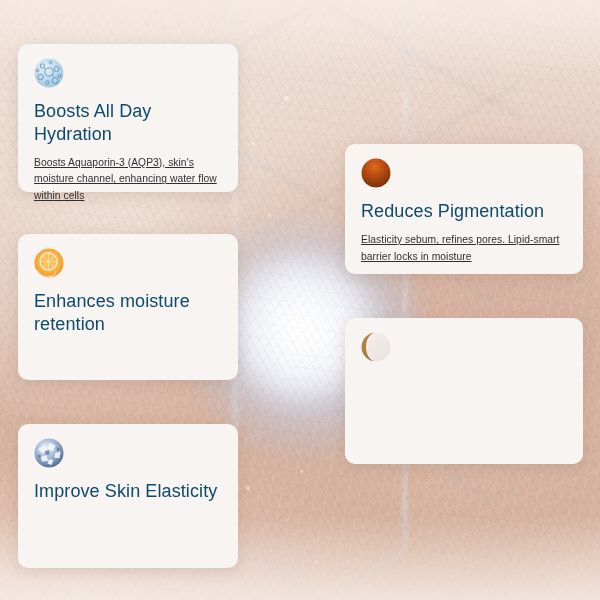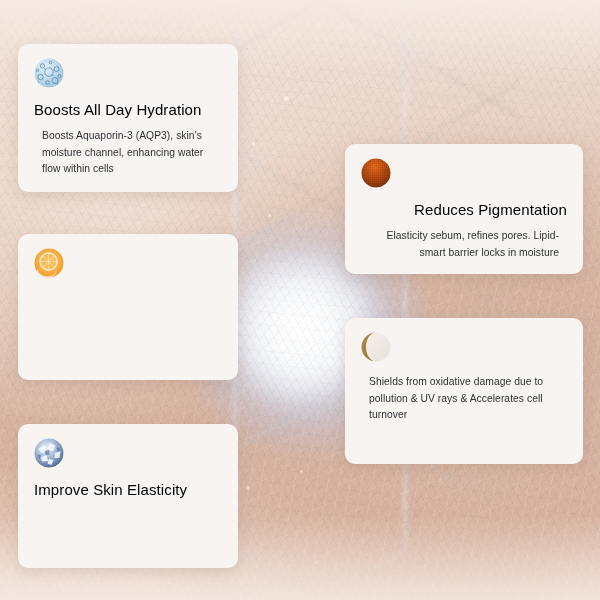--- a/index.html
+++ b/index.html
@@ -126,42 +126,43 @@
     height: 30px;
     border-radius: 50%;
     display: block;
     margin-bottom: 12px;
     overflow: hidden;
     position: relative;
     flex: none;
   }
 
   .card-title {
-    color: #000000;
-    font-size: 15px;
+    color: #0c4a6e;
+    font-size: 18px;
     line-height: 1.27;
     font-weight: 400;
     letter-spacing: .1px;
     margin: 0 0 9px 0;
   }
 
   .card-body {
     color: #2f2f33;
     font-size: 10.3px;
     line-height: 1.62;
     font-weight: 400;
     letter-spacing: .05px;
-    margin: 8px;
+    margin: 0;
+    text-decoration: underline;
   }
 
   
   #card-hydration    { left: 18px;  top: 44px;  width: 220px; height: 148px; }
   #card-moisture     { left: 18px;  top: 234px; width: 220px; height: 146px; }
   #card-elasticity   { left: 18px;  top: 424px; width: 220px; height: 144px; }
-  #card-pigmentation { left: 345px; top: 144px; width: 238px; height: 130px; text-align: right; }
+  #card-pigmentation { left: 345px; top: 144px; width: 238px; height: 130px; }
   #card-barrier      { left: 345px; top: 318px; width: 238px; height: 146px; }
 
   
   .icon svg { display: block; width: 100%; height: 100%; }
 </style>
 </head>
 <body>
 
 <div id="stage">
 
@@ -262,20 +263,21 @@
         <g stroke="#f7e7cd" stroke-width="1.5" opacity=".9">
           <line x1="29" y1="10" x2="29" y2="44"></line>
           <line x1="12" y1="27" x2="46" y2="27"></line>
           <line x1="17" y1="15" x2="41" y2="39"></line>
           <line x1="41" y1="15" x2="17" y2="39"></line>
         </g>
         <path d="M6 44 a22 22 0 0 0 30 12" fill="none" stroke="#f3e2c6" stroke-width="3" opacity=".85"></path>
         <path d="M44 46 a13 13 0 0 1 -14 12" fill="none" stroke="#f3e2c6" stroke-width="2.4" opacity=".7"></path>
       </svg>
     </div>
+    <h3 class="card-title">Enhances moisture retention</h3>
   </div>
 
   <div class="card" id="card-elasticity">
     <div class="icon">
       <svg viewBox="0 0 60 60" aria-hidden="true">
         <defs>
           <radialGradient id="mg" cx="40%" cy="33%" r="78%">
             <stop offset="0%" stop-color="#eef4fb"></stop>
             <stop offset="48%" stop-color="#9db5d4"></stop>
             <stop offset="100%" stop-color="#3c5780"></stop>
@@ -333,16 +335,15 @@
           </linearGradient>
           <linearGradient id="pale" x1="0" y1="0" x2="1" y2="1">
             <stop offset="0%" stop-color="#f6f2ee"></stop>
             <stop offset="100%" stop-color="#e7e1db"></stop>
           </linearGradient>
         </defs>
         <circle cx="30" cy="30" r="29" fill="url(#pale)"></circle>
         <path d="M30 1 A29 29 0 0 0 30 59 A20 29 0 0 1 30 1 Z" fill="url(#tan)"></path>
       </svg>
     </div>
-    <p class="card-body">Shields from oxidative damage due to pollution &amp; UV rays &amp; Accelerates cell turnover</p>
   </div>
 
 </div>
 
 </body></html>

